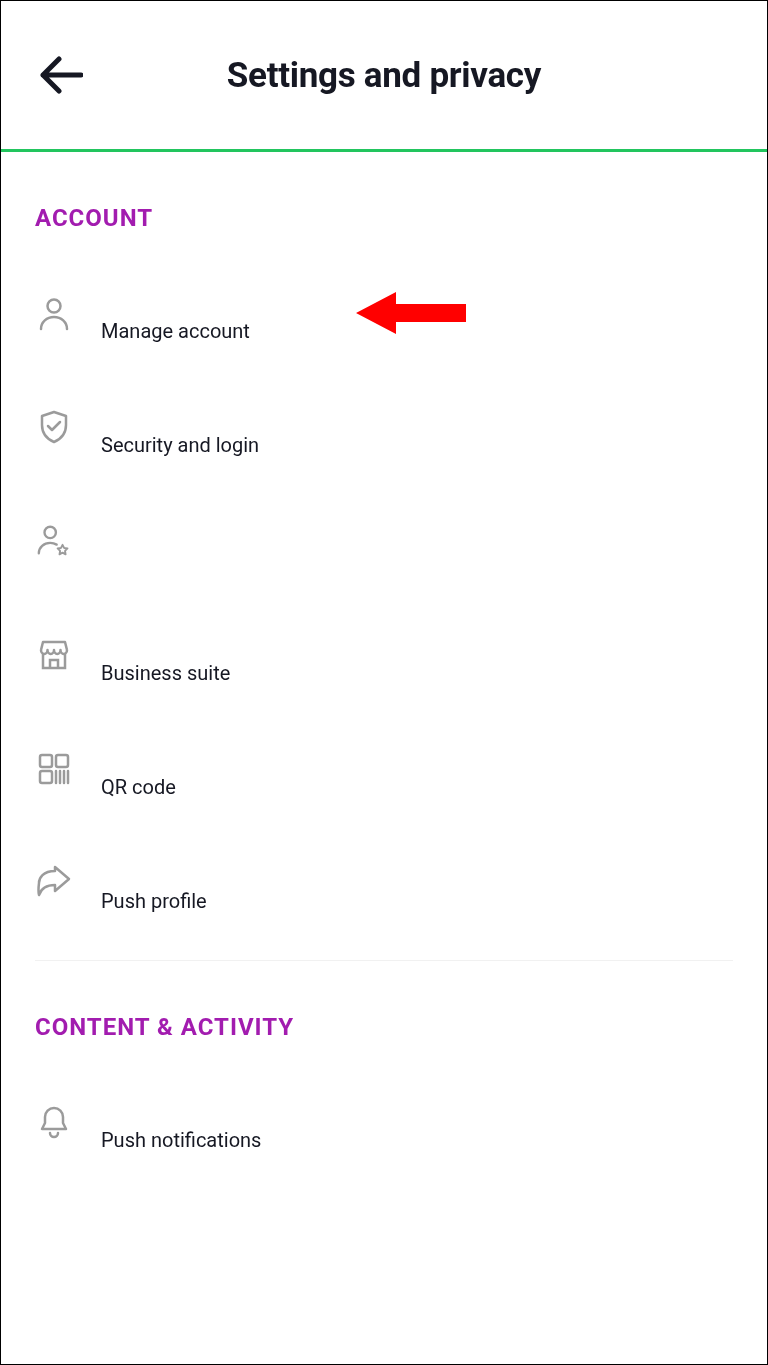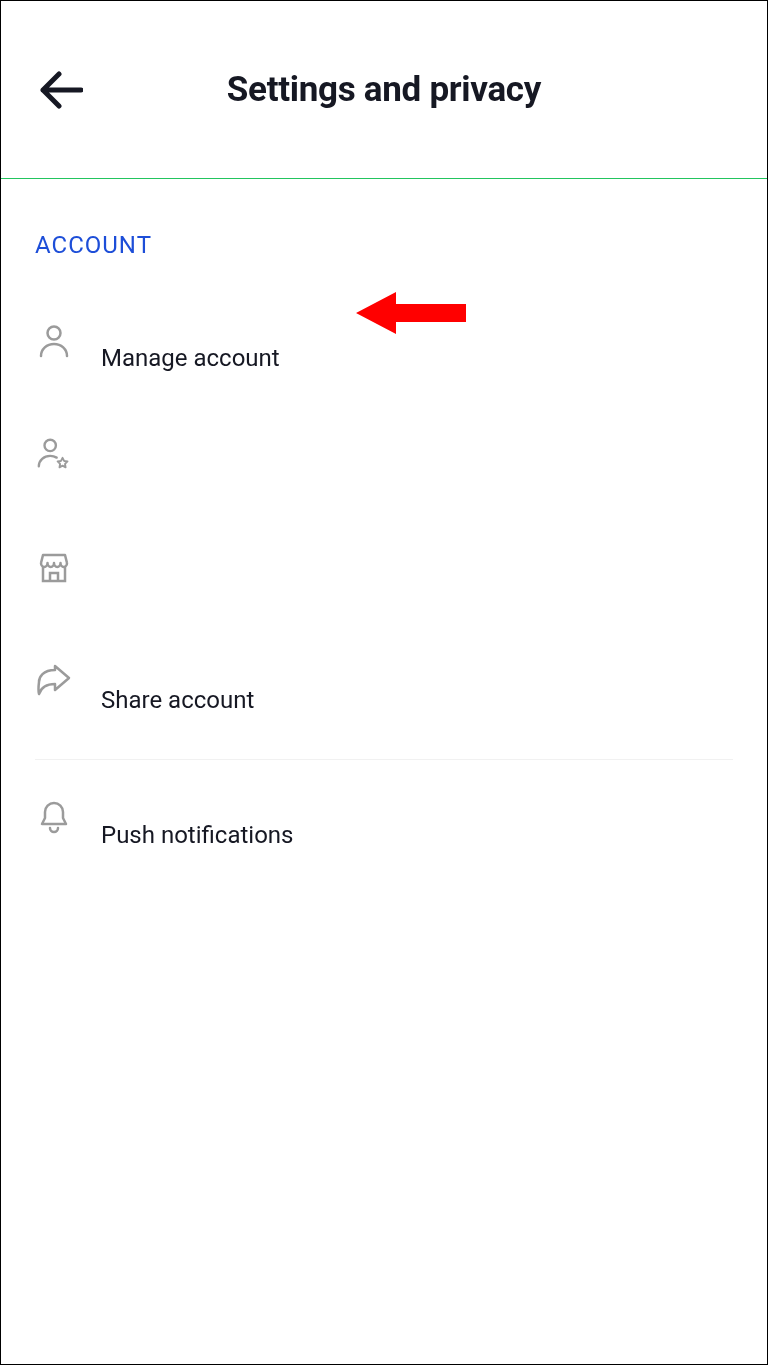--- a/index.html
+++ b/index.html
@@ -6,25 +6,25 @@
     body {
       width: 768px;
       height: 1365px;
       background: #fff;
       font-family: -apple-system, BlinkMacSystemFont, "Segoe UI", Roboto, Helvetica, Arial, sans-serif;
       color: #161823;
       border: 1px solid #000;
       overflow: hidden;
     }
     .header {
-      height: 178px;
+      height: 151px;
       display: flex;
       align-items: center;
       position: relative;
-      border-bottom: 1px solid #22c55e;
+      border-bottom: 3px solid #22c55e;
     }
     .back-btn {
       position: absolute;
       left: 34px;
       top: 50%;
       transform: translateY(-50%);
       width: 52px;
       height: 52px;
       display: flex;
       align-items: center;
@@ -39,42 +39,42 @@
       color: #161823;
       letter-spacing: -0.3px;
     }
     .content {
       padding: 0 34px;
     }
     .section-header {
       padding-top: 52px;
       padding-bottom: 24px;
       font-size: 24px;
-      font-weight: 400;
-      color: #1d4ed8;
+      font-weight: 700;
+      color: #a21caf;
       letter-spacing: 1px;
     }
     .menu-item {
       display: flex;
       align-items: center;
       height: 114px;
       cursor: pointer;
       position: relative;
     }
     .menu-icon {
       width: 38px;
       height: 38px;
       display: flex;
       align-items: center;
       justify-content: center;
       flex-shrink: 0;
     }
     .menu-label {
       margin-left: 28px;
-      font-size: 24px;
+      font-size: 20px;
       font-weight: 400;
       color: #161823;
       position: relative;
       display: inline-block;
       margin-top: 36px;
     }
     .badge-dot {
       position: absolute;
       top: -4px;
       right: -16px;
@@ -116,55 +116,77 @@
     <span class="menu-icon">
       <svg width="36" height="36" viewBox="0 0 36 36" fill="none">
         <circle cx="18" cy="11" r="6.5" stroke="#9b9b9b" stroke-width="2.5"></circle>
         <path d="M5 34c0-7 5.8-12 13-12s13 5 13 12" stroke="#9b9b9b" stroke-width="2.5" stroke-linecap="round"></path>
       </svg>
     </span>
     <span class="menu-label">Manage account</span>
   </div>
 
 
+  <div class="menu-item">
+    <span class="menu-icon">
+      <svg width="36" height="36" viewBox="0 0 36 36" fill="none">
+        <path d="M18 3l12 4v9c0 8-5 14-12 17C11 30 6 24 6 16V7l12-4z" stroke="#9b9b9b" stroke-width="2.5" stroke-linejoin="round"></path>
+        <path d="M12 17l4 4 8-8" stroke="#9b9b9b" stroke-width="2.5" stroke-linecap="round" stroke-linejoin="round"></path>
+      </svg>
+    </span>
+    <span class="menu-label">Security and login</span>
+  </div>
 
   <div class="menu-item">
     <span class="menu-icon">
       <svg width="40" height="40" viewBox="0 0 40 40" fill="none">
         <circle cx="16" cy="11" r="6" stroke="#9b9b9b" stroke-width="2.5"></circle>
         <path d="M4 33c0-6.5 5.4-11 12-11 2.5 0 4.8.6 6.8 1.8" stroke="#9b9b9b" stroke-width="2.5" stroke-linecap="round"></path>
         <path d="M29 24l1.6 3.3 3.6.5-2.6 2.6.6 3.6L29 32.3 25.8 34l.6-3.6-2.6-2.6 3.6-.5L29 24z" stroke="#9b9b9b" stroke-width="2" stroke-linejoin="round"></path>
       </svg>
     </span>
   </div>
 
   <div class="menu-item">
     <span class="menu-icon">
       <svg width="36" height="36" viewBox="0 0 36 36" fill="none">
         <path d="M5 13l2-8h22l2 8" stroke="#9b9b9b" stroke-width="2.5" stroke-linejoin="round"></path>
         <path d="M5 13c0 2.2 1.5 4 3.25 4S11.5 15.2 11.5 13c0 2.2 1.5 4 3.25 4S18 15.2 18 13c0 2.2 1.5 4 3.25 4s3.25-1.8 3.25-4c0 2.2 1.5 4 3.25 4S31 15.2 31 13" stroke="#9b9b9b" stroke-width="2.5" stroke-linejoin="round"></path>
         <path d="M7 17v14h22V17" stroke="#9b9b9b" stroke-width="2.5"></path>
         <path d="M14 31v-8h8v8" stroke="#9b9b9b" stroke-width="2.5"></path>
       </svg>
     </span>
-  </div>
-
-
+    <span class="menu-label">Business suite</span>
+  </div>
+
+
+  <div class="menu-item">
+    <span class="menu-icon">
+      <svg width="34" height="34" viewBox="0 0 34 34" fill="none">
+        <rect x="3" y="3" width="12" height="12" rx="2" stroke="#9b9b9b" stroke-width="2.5"></rect>
+        <rect x="19" y="3" width="12" height="12" rx="2" stroke="#9b9b9b" stroke-width="2.5"></rect>
+        <rect x="3" y="19" width="12" height="12" rx="2" stroke="#9b9b9b" stroke-width="2.5"></rect>
+        <path d="M19 19v12M23 19v12M27 19v12M31 19v12" stroke="#9b9b9b" stroke-width="2.5" stroke-linecap="round"></path>
+      </svg>
+    </span>
+    <span class="menu-label">QR code</span>
+  </div>
 
   <div class="menu-item">
     <span class="menu-icon">
       <svg width="38" height="36" viewBox="0 0 38 36" fill="none">
         <path d="M4 18c0-5 4-12 16-12V2l14 12-14 12v-6C10 20 6 24 4 30c-1-4 0-12 0-12z" stroke="#9b9b9b" stroke-width="2.5" stroke-linejoin="round"></path>
       </svg>
     </span>
-    <span class="menu-label">Share account</span>
+    <span class="menu-label">Push profile</span>
   </div>
 
   <div class="divider"></div>
 
+  <div class="section-header">CONTENT &amp; ACTIVITY</div>
 
   <div class="menu-item">
     <span class="menu-icon">
       <svg width="36" height="36" viewBox="0 0 36 36" fill="none">
         <path d="M18 4a9 9 0 0 0-9 9v6l-3 6h24l-3-6v-6a9 9 0 0 0-9-9z" stroke="#9b9b9b" stroke-width="2.5" stroke-linejoin="round"></path>
         <path d="M14 29a4 4 0 0 0 8 0" stroke="#9b9b9b" stroke-width="2.5" stroke-linecap="round"></path>
       </svg>
     </span>
     <span class="menu-label">Push notifications</span>
   </div>

